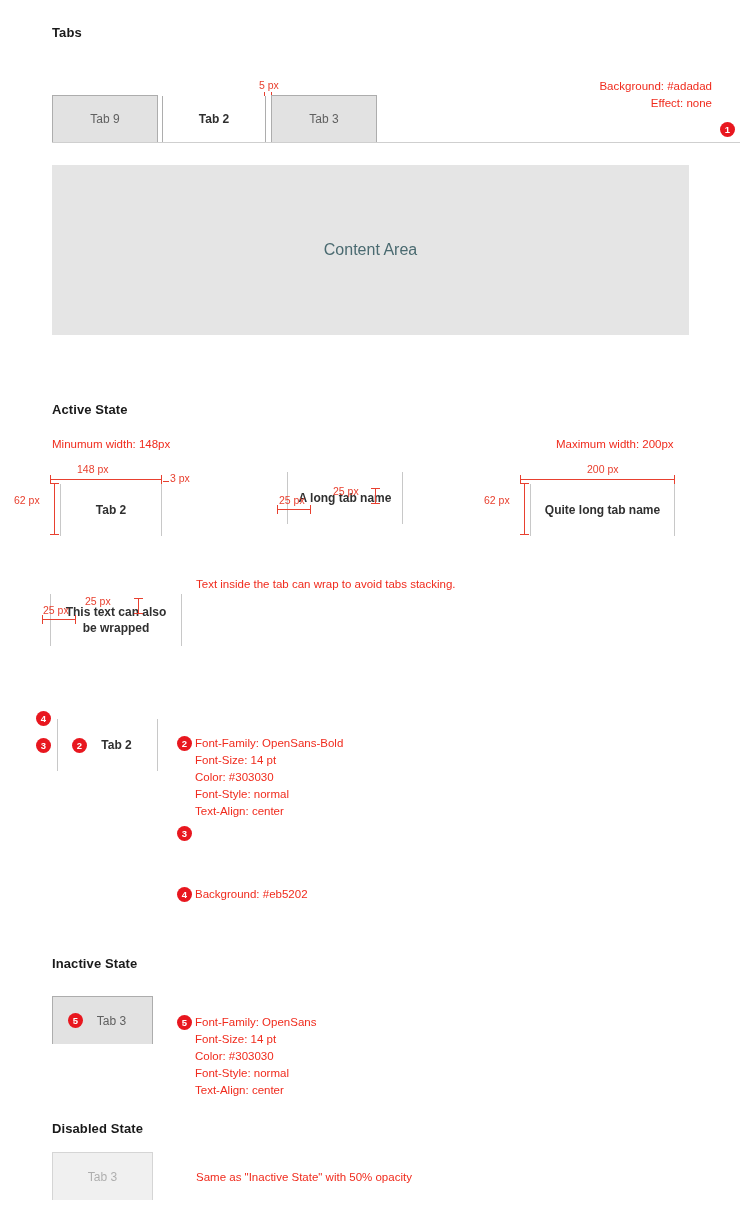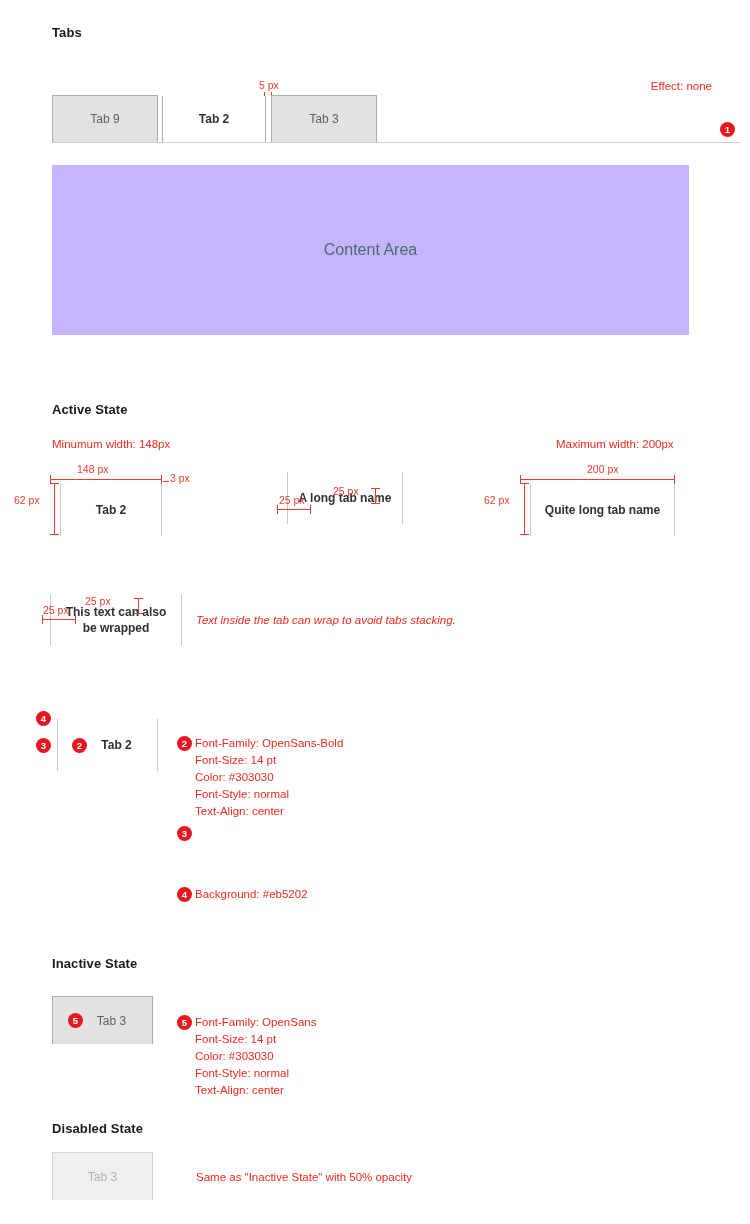--- a/index.html
+++ b/index.html
@@ -92,35 +92,36 @@
     justify-content: center;
     text-align: center;
     font-size: 12px;
     font-weight: bold;
     color: #303030;
     line-height: 16px;
   }
   .skel-accent { background: #c9531b; height: 3px; }
 
   .content-area {
-    background: #c4b5fd;
+    background: #e5e5e5;
     color: #4a6a70;
     font-size: 16px;
     display: flex;
     align-items: center;
     justify-content: center;
   }
   .disabled-wrap { opacity: .5; }
 </style>
 </head>
 <body>
 
 <div class="abs section-title" style="left:52px; top:25px;">Tabs</div>
 
 <div class="abs spec right" style="right:38px; top:78px; width:300px;">
+  <div>Background: #adadad</div>
   <div>Effect: none</div>
 </div>
 <div class="abs badge" style="left:720px; top:122px;">1</div>
 
 <div class="abs dim" style="left:259px; top:79px;">5 px</div>
 <div class="abs tick-v" style="left:264px; top:92px; height:10px;"></div>
 <div class="abs tick-v" style="left:271px; top:92px; height:10px;"></div>
 
 <div class="abs tab-baseline" style="left:52px; top:142px; width:688px;"></div>
 
@@ -195,21 +196,21 @@
   <span>This text can also be wrapped</span>
 </div>
 <div class="abs dim" style="left:85px; top:595px;">25 px</div>
 <div class="abs rule-v" style="left:138px; top:598px; height:16px;"></div>
 <div class="abs tick-h" style="left:134px; top:598px; width:9px;"></div>
 <div class="abs tick-h" style="left:134px; top:613px; width:9px;"></div>
 <div class="abs dim" style="left:43px; top:604px;">25 px</div>
 <div class="abs rule-h" style="left:42px; top:619px; width:34px;"></div>
 <div class="abs tick-v" style="left:42px; top:615px; height:9px;"></div>
 <div class="abs tick-v" style="left:75px; top:615px; height:9px;"></div>
-<div class="abs spec" style="left:196px; top:612px;font-style:italic;">Text inside the tab can wrap to avoid tabs stacking.</div>
+<div class="abs spec" style="left:196px; top:576px;">Text inside the tab can wrap to avoid tabs stacking.</div>
 
 <div class="abs skel-accent" style="left:57px; top:719px; width:101px;"></div>
 <div class="abs skel" style="left:57px; top:719px; width:101px; height:52px;">
   <span style="position:relative; left:9px;">Tab 2</span>
 </div>
 <div class="abs badge" style="left:36px; top:711px;">4</div>
 <div class="abs badge" style="left:36px; top:738px;">3</div>
 <div class="abs badge" style="left:72px; top:738px;">2</div>
 
 <div class="abs badge" style="left:177px; top:736px;">2</div>

